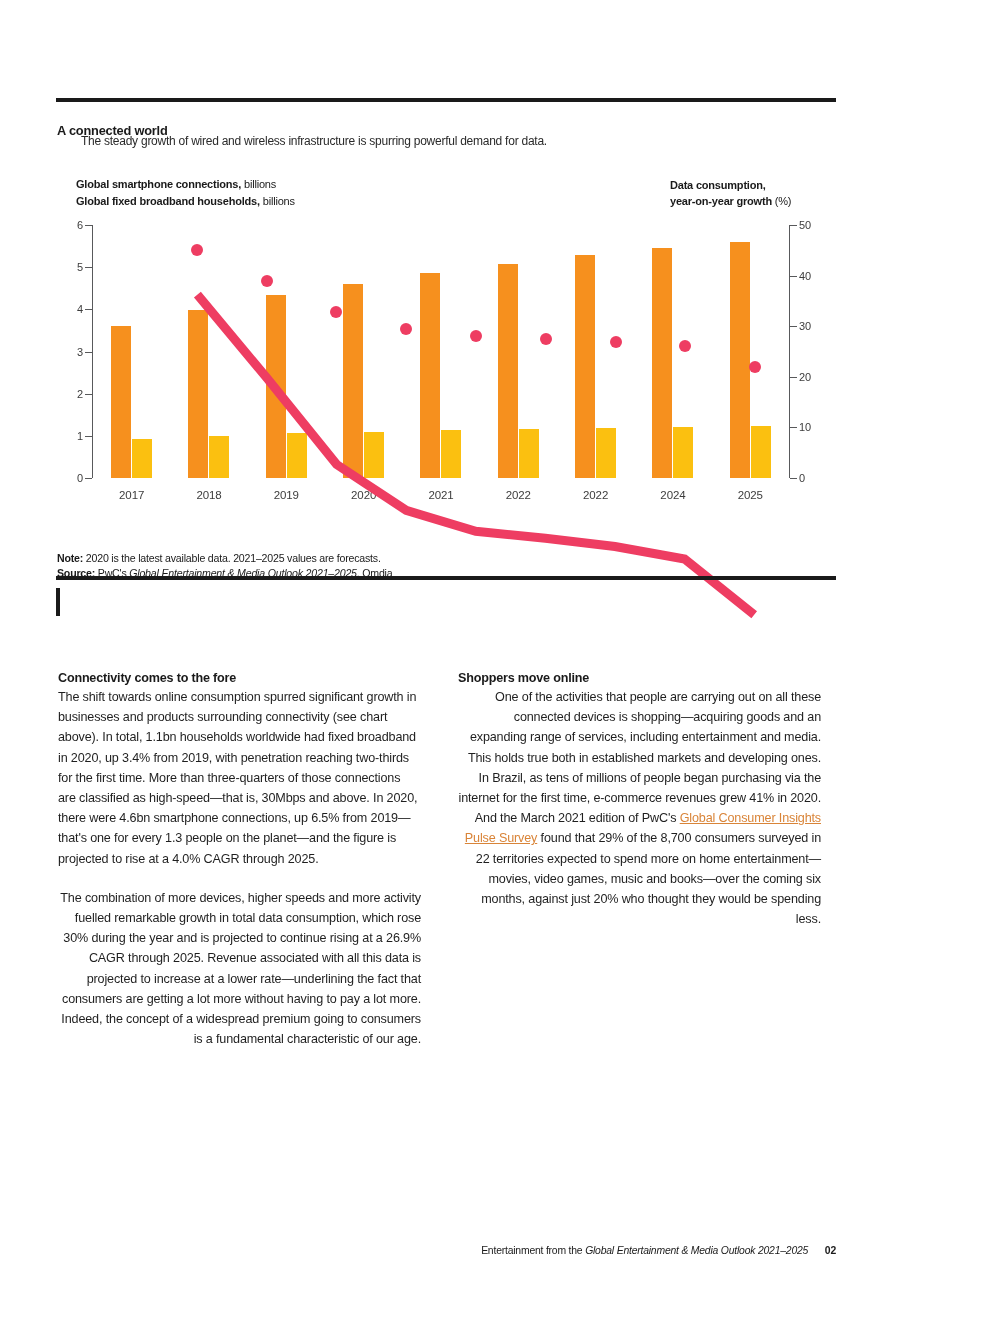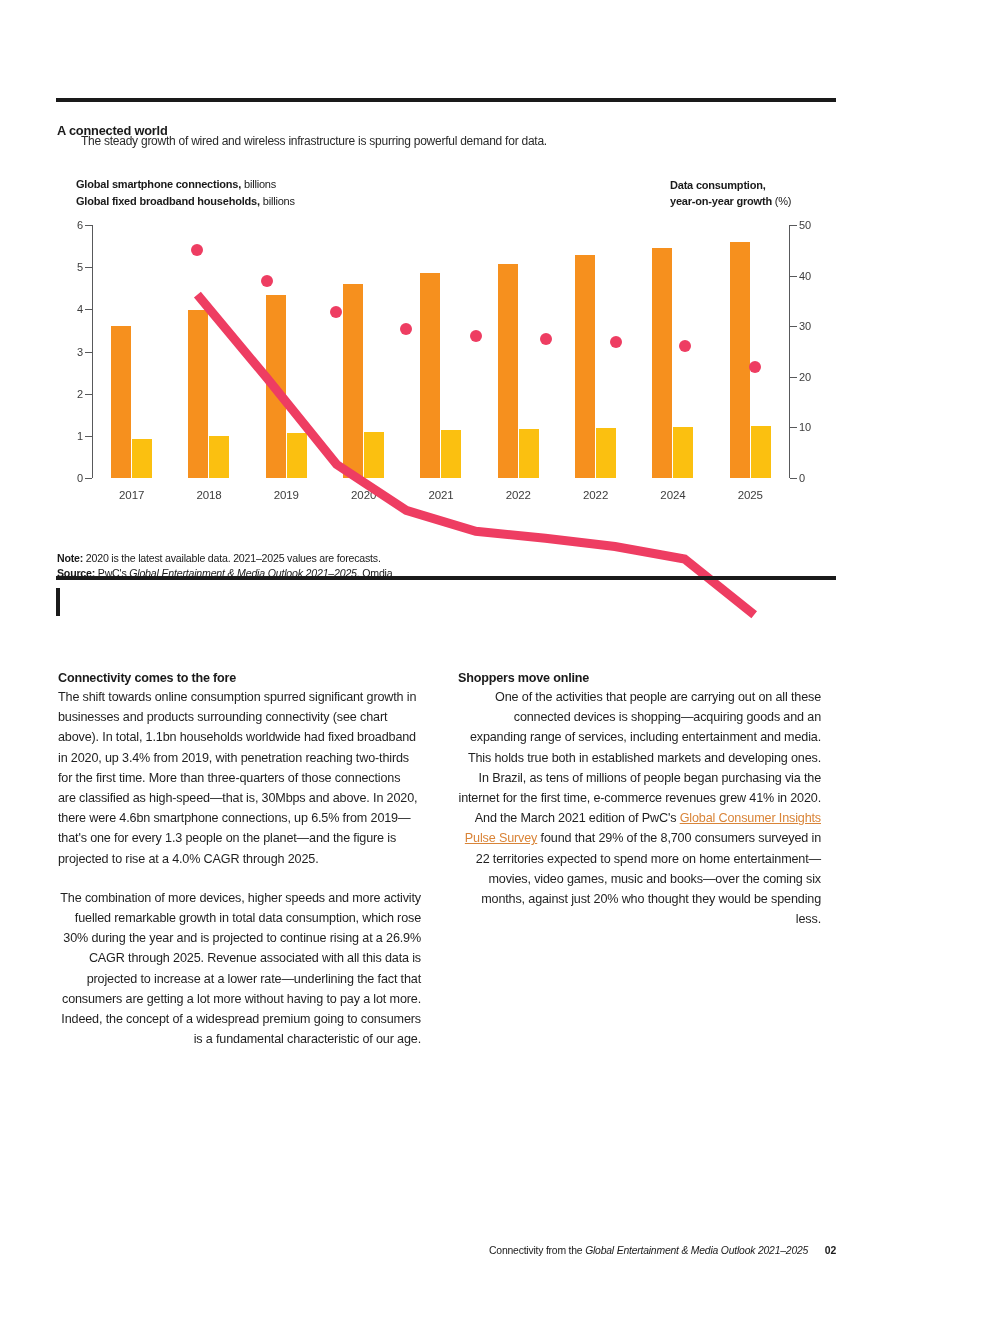--- a/index.html
+++ b/index.html
@@ -290,18 +290,18 @@
     <p>The shift towards online consumption spurred significant growth in businesses and products surrounding connectivity (see chart above). In total, 1.1bn households worldwide had fixed broadband in 2020, up 3.4% from 2019, with penetration reaching two-thirds for the first time. More than three-quarters of those connections are classified as high-speed—that is, 30Mbps and above. In 2020, there were 4.6bn smartphone connections, up 6.5% from 2019—that's one for every 1.3 people on the planet—and the figure is projected to rise at a 4.0% CAGR through 2025.</p>
     <p>The combination of more devices, higher speeds and more activity fuelled remarkable growth in total data consumption, which rose 30% during the year and is projected to continue rising at a 26.9% CAGR through 2025. Revenue associated with all this data is projected to increase at a lower rate—underlining the fact that consumers are getting a lot more without having to pay a lot more. Indeed, the concept of a widespread premium going to consumers is a fundamental characteristic of our age.</p>
   </div>
 
   <div class="col right">
     <h3>Shoppers move online</h3>
     <p><span>One of the activities that people are carrying out on all these connected devices is shopping—acquiring goods and an expanding range of services, including entertainment and media. This holds true both in established markets and developing ones. In Brazil, as tens of millions of people began purchasing via the internet for the first time, e-commerce revenues grew 41% in 2020. And the March 2021 edition of PwC's </span><a class="link" href="#">Global Consumer Insights Pulse Survey</a><span> found that 29% of the 8,700 consumers surveyed in 22 territories expected to spend more on home entertainment—movies, video games, music and books—over the coming six months, against just 20% who thought they would be spending less.</span></p>
   </div>
 
   <div class="footer">
-    <span>Connectivity from the</span>
+    <span>Entertainment from the</span>
     <i>Global Entertainment &amp; Media Outlook 2021–2025</i>
     <span class="pageno">02</span>
   </div>
 
 </div>
 
 </body></html>

